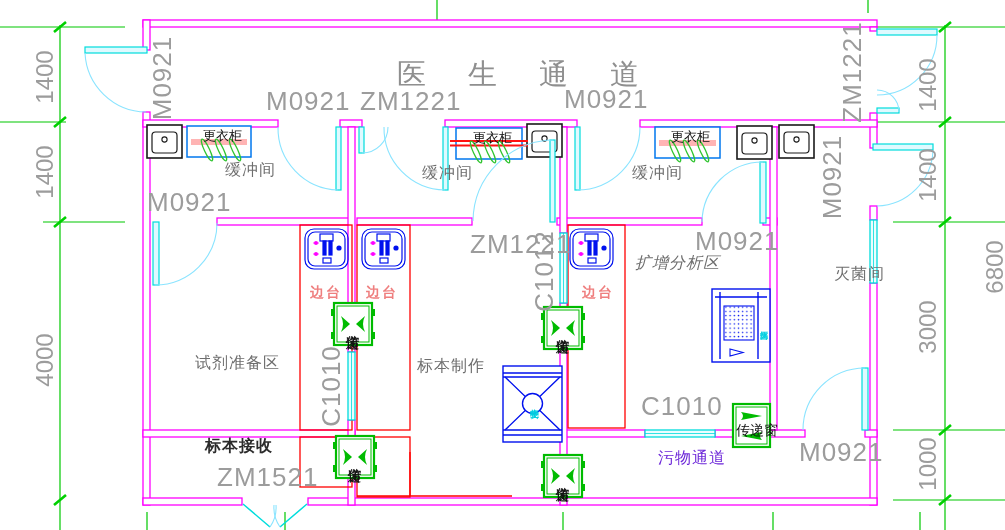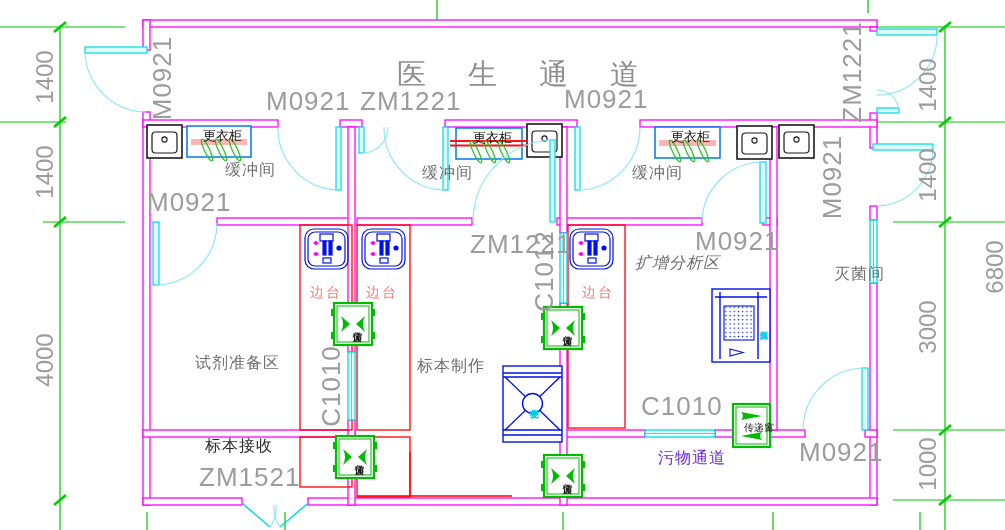--- a/index.html
+++ b/index.html
@@ -8,23 +8,23 @@
   #cad{position:absolute;left:0;top:0;}
   .t{position:absolute;white-space:nowrap;line-height:1;pointer-events:none;}
   .code{font-size:26px;color:#9c9c9c;letter-spacing:1px;}
   .room{font-size:16px;color:#6e6e6e;letter-spacing:1px;}
   .dark{color:#2b2b2b;}
   .mid{color:#6d28d9;}
   .dim{font-size:24px;color:#9c9c9c;}
   .rot{transform:translate(-50%,-50%) rotate(-90deg);}
   .ctr{transform:translate(-50%,-50%);}
   .corridor{font-size:29px;color:#8f8f8f;letter-spacing:42px;}
-  .benchlbl{font-size:14px;color:#ef7f7f;letter-spacing:2px;}
+  .benchlbl{font-size:14px;color:#ef7f7f;letter-spacing:2px;font-weight:bold;}
   .tiny{font-size:13px;color:#111;}
-  .pass{font-size:10px;color:#111;padding-left:8px;}
+  .pass{font-size:14px;color:#111;}
   .vcn{writing-mode:vertical-rl;text-orientation:upright;}
   .cyantxt{color:#00cfe0;}
 </style>
 </head>
 <body>
 
 <div id="stage">
 
 <svg id="cad" width="1005" height="530" viewBox="0 0 1005 530">
   <defs>
@@ -218,34 +218,34 @@
 <div class="t code" style="left:266px;top:88px;">M0921</div>
 <div class="t code" style="left:360px;top:88px;">ZM1221</div>
 <div class="t code" style="left:564px;top:86px;">M0921</div>
 <div class="t code rot" style="left:162px;top:78px;">M0921</div>
 <div class="t code rot" style="left:852px;top:72px;">ZM1221</div>
 <div class="t code rot" style="left:832px;top:177px;">M0921</div>
 <div class="t code" style="left:147px;top:189px;">M0921</div>
 <div class="t code" style="left:470px;top:231px;">ZM1221</div>
 <div class="t code" style="left:695px;top:228px;">M0921</div>
 <div class="t code" style="left:799px;top:439px;">M0921</div>
-<div class="t code" style="left:199px;top:464px;">ZM1521</div>
+<div class="t code" style="left:217px;top:464px;">ZM1521</div>
 
 <div class="t code rot" style="left:331px;top:386px;">C1010</div>
 <div class="t code rot" style="left:544px;top:271px;">C1012</div>
 <div class="t code" style="left:641px;top:393px;">C1010</div>
 
 <div class="t room" style="left:225px;top:162px;">缓冲间</div>
 <div class="t room" style="left:422px;top:165px;">缓冲间</div>
 <div class="t room" style="left:632px;top:165px;">缓冲间</div>
 <div class="t room" style="left:195px;top:355px;">试剂准备区</div>
 <div class="t room" style="left:417px;top:358px;">标本制作</div>
 <div class="t room" style="left:635px;top:255px;font-style:italic;">扩增分析区</div>
 <div class="t room" style="left:786px;top:266px;margin-left:48px;">灭菌间</div>
-<div class="t room dark" style="left:205px;top:438px;">标本接收</div>
+<div class="t room dark" style="left:205px;top:438px;font-weight:bold;">标本接收</div>
 
 <div class="t benchlbl" style="left:310px;top:285px;">边台</div>
 <div class="t benchlbl" style="left:366px;top:285px;">边台</div>
 <div class="t benchlbl" style="left:582px;top:285px;">边台</div>
 
 <div class="t tiny" style="left:203px;top:129px;">更衣柜</div>
 <div class="t tiny" style="left:473px;top:131px;">更衣柜</div>
 <div class="t tiny" style="left:671px;top:130px;">更衣柜</div>
 
 <div class="t pass vcn ctr" style="left:353px;top:324px;">传递窗</div>

